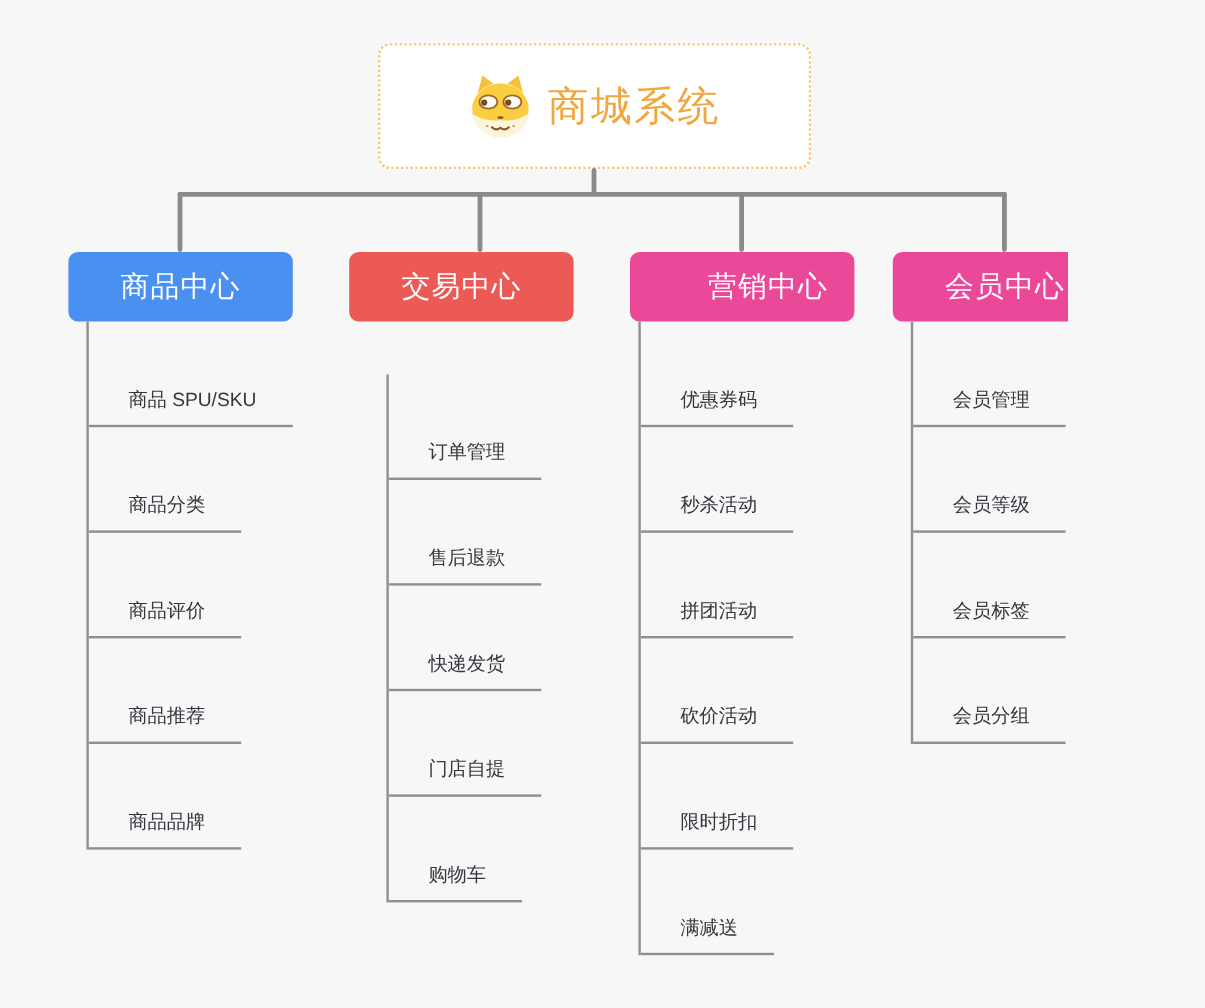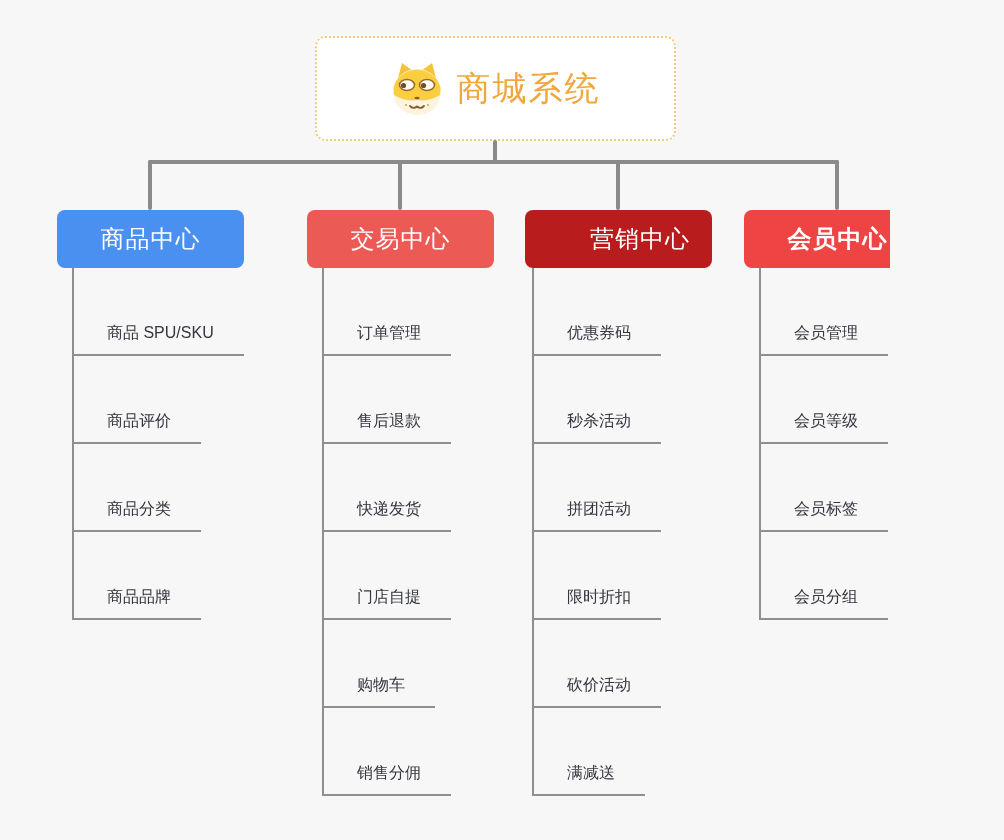--- a/index.html
+++ b/index.html
@@ -44,30 +44,30 @@
   
   .branch-node{
     position:absolute; top:210px;
     width:187px; height:58px;
     border-radius:8px;
     display:flex; align-items:center; justify-content:center;
     color:#ffffff; font-size:24px; letter-spacing:1px;
     cursor:pointer; white-space:nowrap;
   }
   .branch-node.b0{ left:57px; }
-  .branch-node.b1{ left:307px; }
+  .branch-node.b1{ left:291px; }
   .branch-node.b2{ left:525px; }
   .branch-node.b3{ left:744px; }
   
   .leaf-col{
     position:absolute; top:268px;
     border-left:2px solid var(--line,#8f8f8f);
   }
   .leaf-col.c0{ left:72px; }
-  .leaf-col.c1{ left:322px; }
+  .leaf-col.c1{ left:322px;margin-top:44px; }
   .leaf-col.c2{ left:532px; }
   .leaf-col.c3{ left:759px; }
   .leaf-row{
     height:88px;
     display:flex; align-items:flex-end;
   }
   .leaf-label{
     display:inline-block;
     font-size:16px;
     color:var(--text,#33363d);
@@ -102,32 +102,35 @@
 
   <div class="conn stem"></div>
   <div class="conn rail"></div>
   <div class="conn drop d0"></div>
   <div class="conn drop d1"></div>
   <div class="conn drop d2"></div>
   <div class="conn drop d3"></div>
 
   <div class="branch-node b0" style="background-color: rgb(74, 144, 241);">商品中心</div>
   <div class="branch-node b1" style="background-color: rgb(236, 90, 85);">交易中心</div>
-  <div class="branch-node b2" style="background-color: #b91c1c; padding-left: 43px;">营销中心</div>
-  <div class="branch-node b3" style="background-color: #ef4444; font-weight: bold;">会员中心</div>
+  <div class="branch-node b2" style="background-color: #ec4899; padding-left: 43px;">营销中心</div>
+  <div class="branch-node b3" style="background-color: #ec4899;">会员中心</div>
 
   <div class="leaf-col c0">
     <div class="leaf-row">
         <span class="leaf-label">商品 SPU/SKU</span>
       </div>
     <div class="leaf-row">
+        <span class="leaf-label">商品分类</span>
+      </div>
+    <div class="leaf-row">
         <span class="leaf-label">商品评价</span>
       </div>
     <div class="leaf-row">
-        <span class="leaf-label">商品分类</span>
+        <span class="leaf-label">商品推荐</span>
       </div>
     <div class="leaf-row">
         <span class="leaf-label">商品品牌</span>
       </div>
   </div>
 
   <div class="leaf-col c1">
     <div class="leaf-row">
         <span class="leaf-label">订单管理</span>
       </div>
@@ -136,40 +139,37 @@
       </div>
     <div class="leaf-row">
         <span class="leaf-label">快递发货</span>
       </div>
     <div class="leaf-row">
         <span class="leaf-label">门店自提</span>
       </div>
     <div class="leaf-row">
         <span class="leaf-label">购物车</span>
       </div>
-    <div class="leaf-row">
-        <span class="leaf-label">销售分佣</span>
-      </div>
   </div>
 
   <div class="leaf-col c2">
     <div class="leaf-row">
         <span class="leaf-label">优惠券码</span>
       </div>
     <div class="leaf-row">
         <span class="leaf-label">秒杀活动</span>
       </div>
     <div class="leaf-row">
         <span class="leaf-label">拼团活动</span>
       </div>
     <div class="leaf-row">
-        <span class="leaf-label">限时折扣</span>
+        <span class="leaf-label">砍价活动</span>
       </div>
     <div class="leaf-row">
-        <span class="leaf-label">砍价活动</span>
+        <span class="leaf-label">限时折扣</span>
       </div>
     <div class="leaf-row">
         <span class="leaf-label">满减送</span>
       </div>
   </div>
 
   <div class="leaf-col c3">
     <div class="leaf-row">
         <span class="leaf-label">会员管理</span>
       </div>

